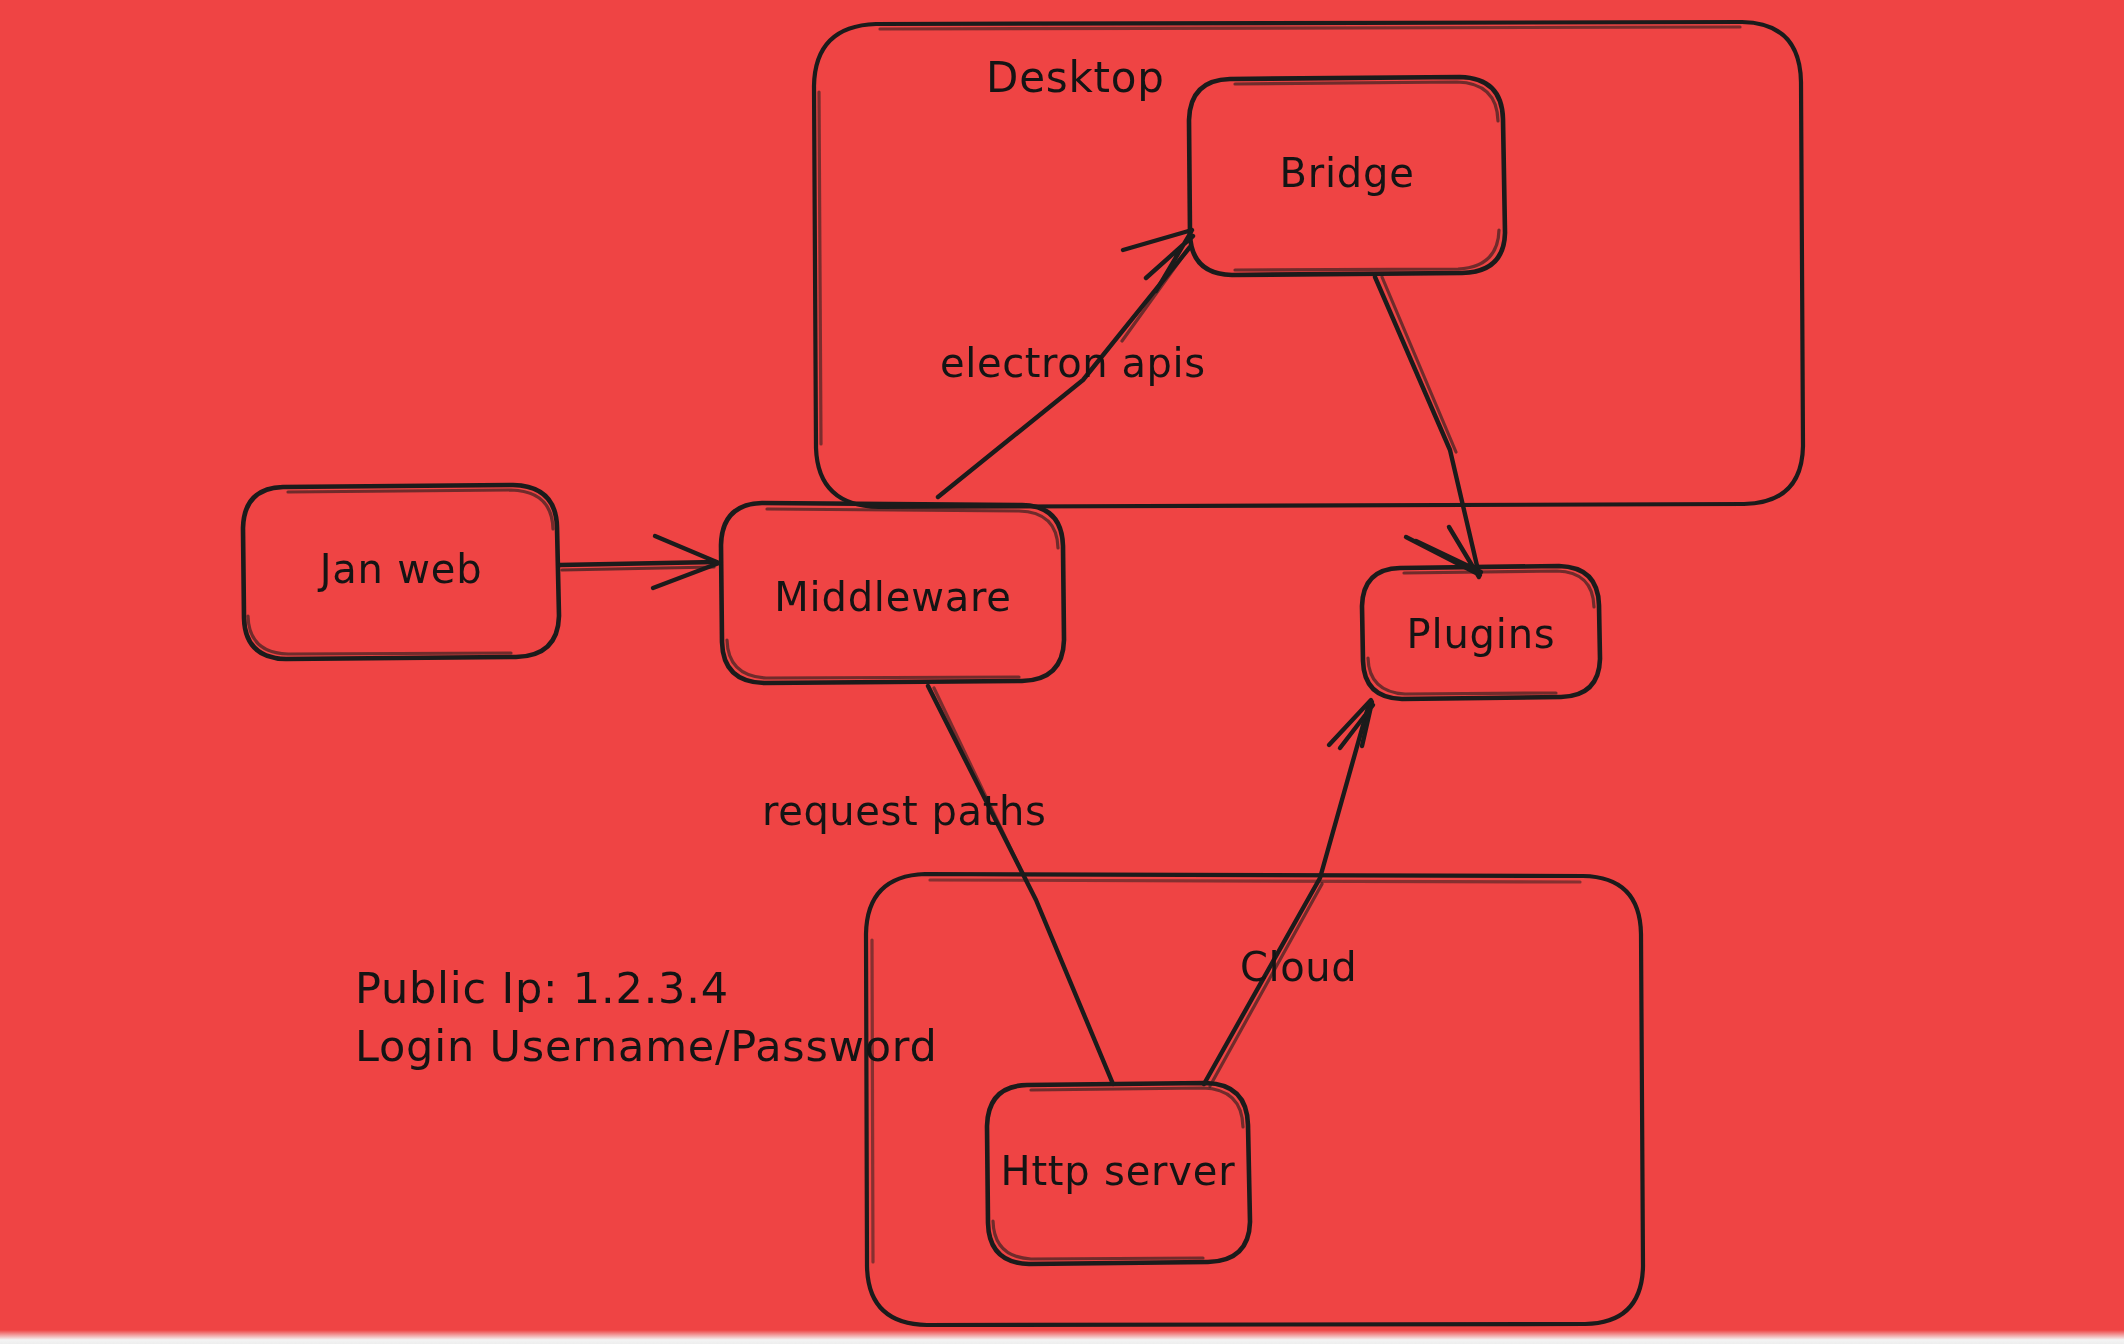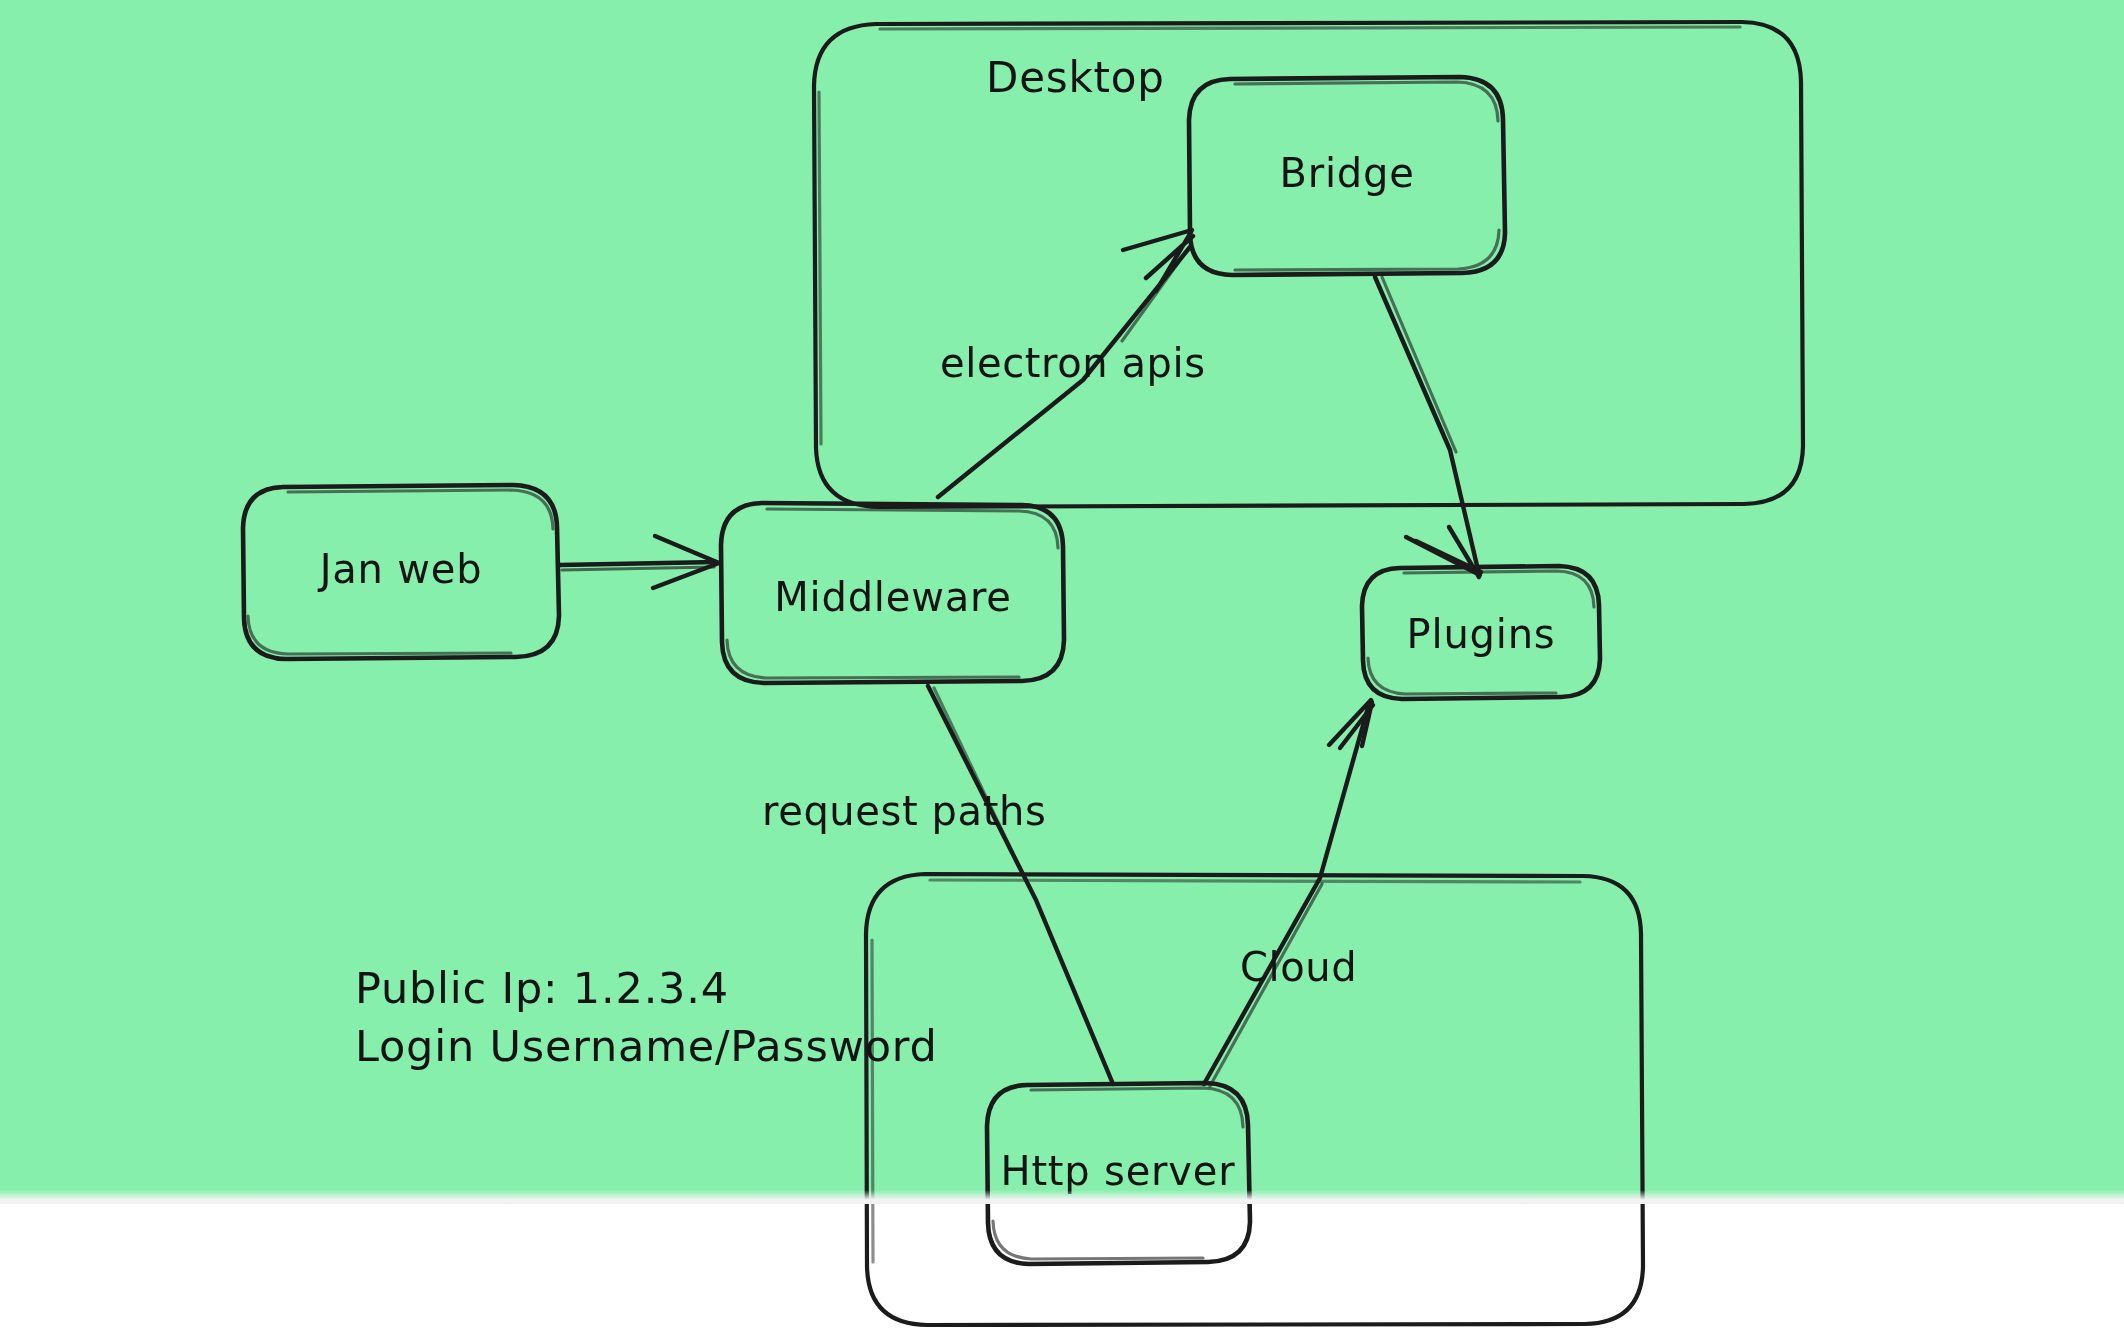--- a/index.html
+++ b/index.html
@@ -10,22 +10,22 @@
   }
   body {
     width: 2124px;
     height: 1344px;
     overflow: hidden;
     font-family: "DejaVu Sans", sans-serif;
   }
   #canvas-root {
     position: relative;
     width: 2124px;
-    height: 1204px;
-    background: #86efac;
+    height: 1344px;
+    background: #ef4444;
   }
   #sketch {
     position: absolute;
     left: 0;
     top: 0;
     width: 2124px;
     height: 1344px;
     display: block;
   }
   

